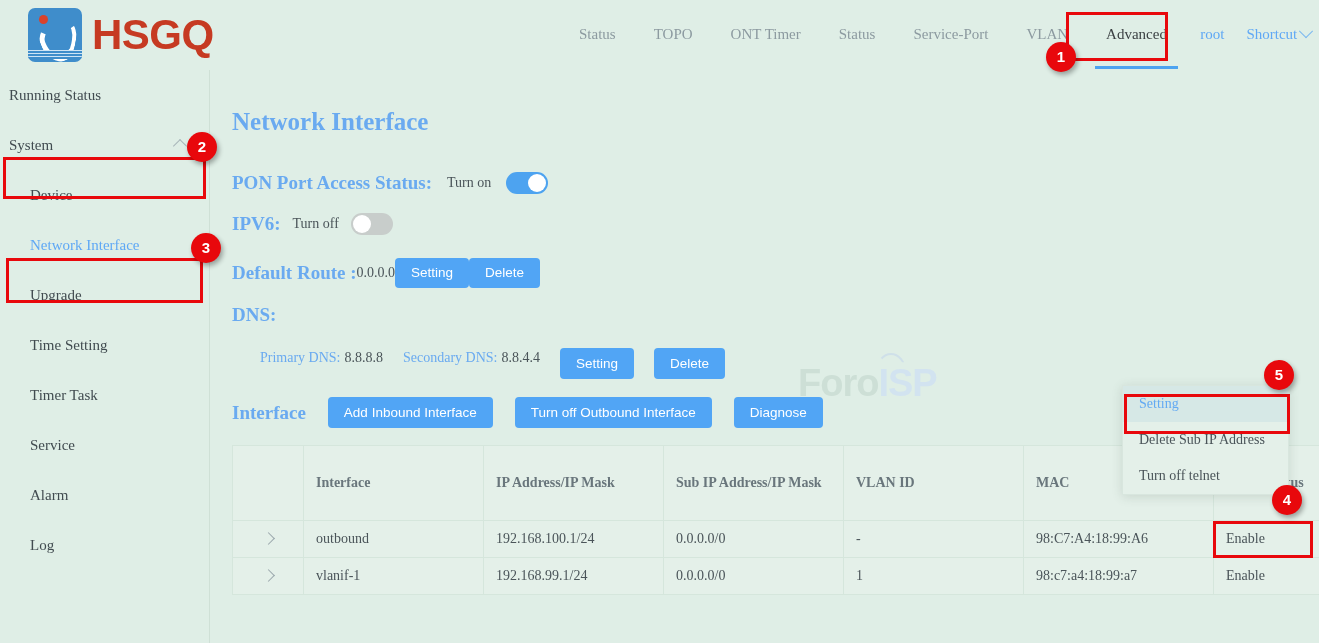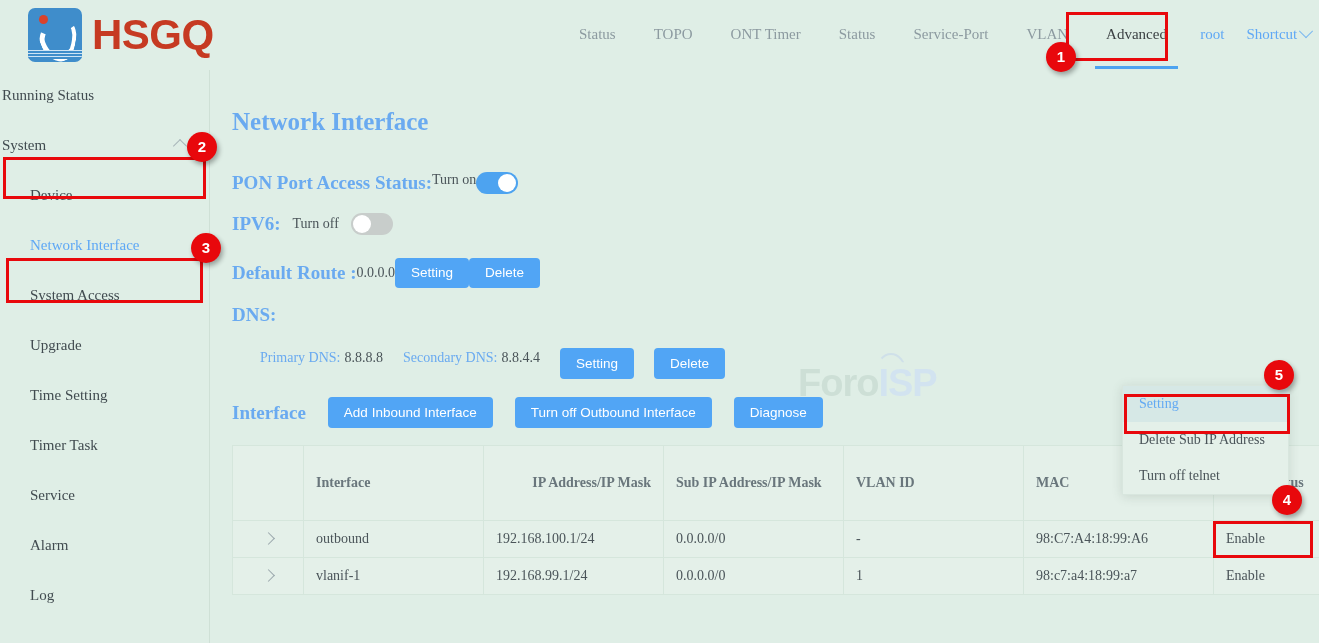--- a/index.html
+++ b/index.html
@@ -124,21 +124,21 @@
     position: absolute; left: 0; top: 70px;
     width: 209px; height: 573px;
     background: #dfeee6;
     border-right: 1px solid #cfe0d6;
   }
   .side-item {
     height: 50px;
     line-height: 50px;
     font-size: 15px;
     color: #414b50;
-    padding-left: 2px;
+    padding-left: 9px;
     cursor: pointer;
     position: relative;
     white-space: nowrap;
   }
   .side-item.sub { padding-left: 30px; font-family: Liberation Serif, serif; }
   .side-item.active-sub { color: #5fa8f5; }
   .side-item .caret {
     position: absolute; right: 24px; top: 21px;
   }
   
@@ -150,21 +150,21 @@
   #page-title {
     position: absolute; left: 22px; top: 38px;
     font-size: 25px; font-weight: bold;
     color: #6aaaf0;
   }
   .row-label {
     font-size: 19px; font-weight: bold; color: #6aaaf0;
   }
   #pon-row {
     position: absolute; left: 22px; top: 102px;
-    display: flex; gap: 0;
+    display: flex; align-items: center; gap: 15px;
   }
   #ipv6-row {
     position: absolute; left: 22px; top: 143px;
     display: flex; align-items: center; gap: 12px;
   }
   #route-row {
     position: absolute; left: 22px; top: 188px;
     display: flex; align-items: center; 
   }
   #dns-label {
@@ -239,21 +239,21 @@
     font-size: 14px;
     color: #4a5459;
     padding: 8px 12px;
     height: 20px;
     border: 1px solid #d5e6dc;
     background: #e4f0e9;
     vertical-align: middle;
   }
   .c-arrow { width: 46px; text-align: center; }
   .c-iface { width: 155px; }
-  .c-ip { width: 155px; text-align: right; }
+  .c-ip { width: 155px; }
   .c-subip { width: 155px; }
   .c-vlan { width: 155px; }
   .c-mac { width: 165px; }
   .c-telnet { width: 155px; }
   
   #dropdown {
     position: absolute;
     left: 1122px; top: 385px;
     width: 165px;
     background: #e4f0e9;
@@ -353,21 +353,20 @@
 </div>
 
 <div id="sidebar">
   <div class="side-item">Running Status</div>
   <div class="side-item">
     <span>System</span>
     <span class="caret chev-up"></span>
   </div>
   <div class="side-item sub">Device</div>
   <div class="side-item sub active-sub">Network Interface</div>
-  <div class="side-item sub">System Access</div>
   <div class="side-item sub">Upgrade</div>
   <div class="side-item sub">Time Setting</div>
   <div class="side-item sub">Timer Task</div>
   <div class="side-item sub">Service</div>
   <div class="side-item sub">Alarm</div>
   <div class="side-item sub">Log</div>
 </div>
 
 <div id="main">
 

